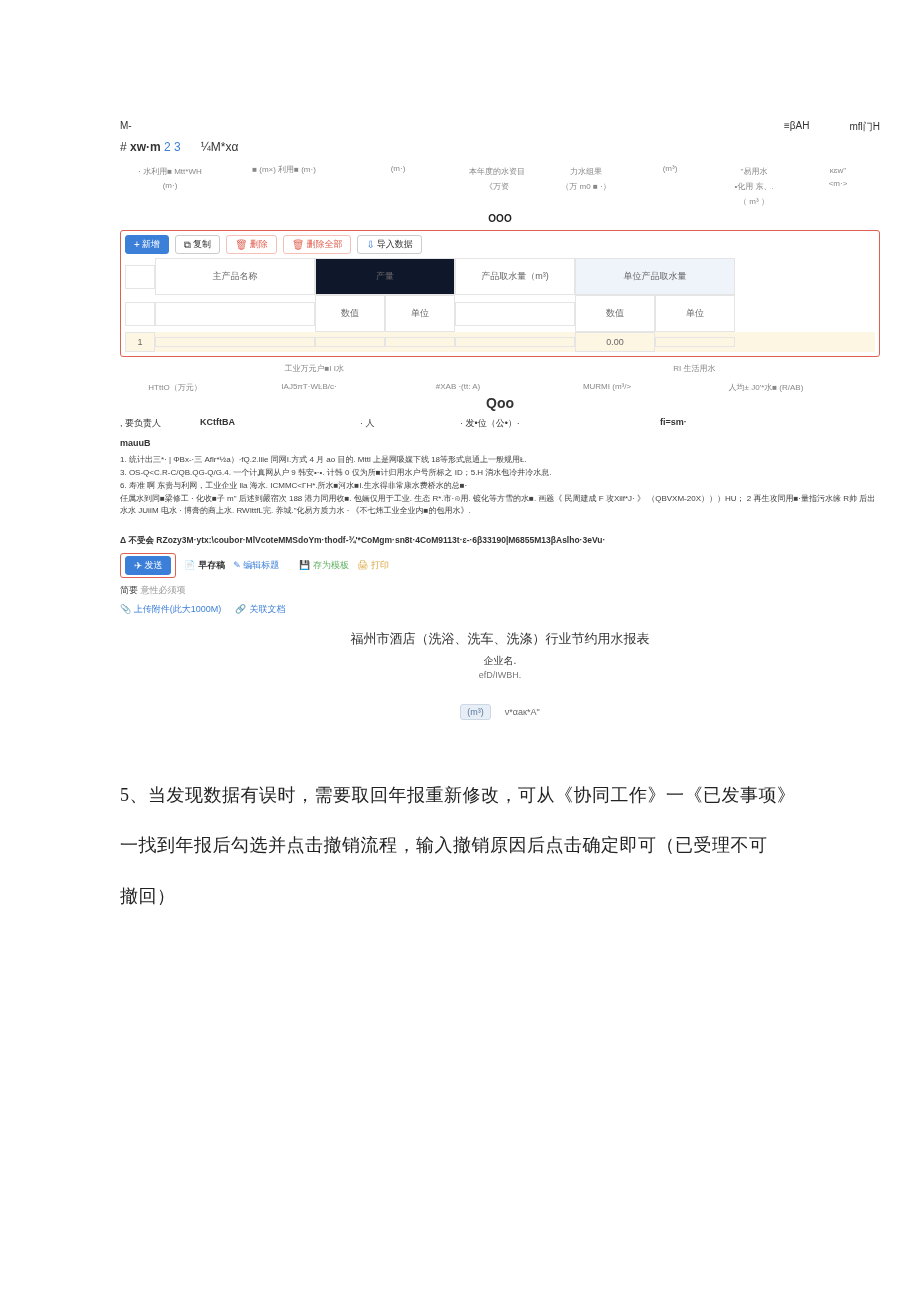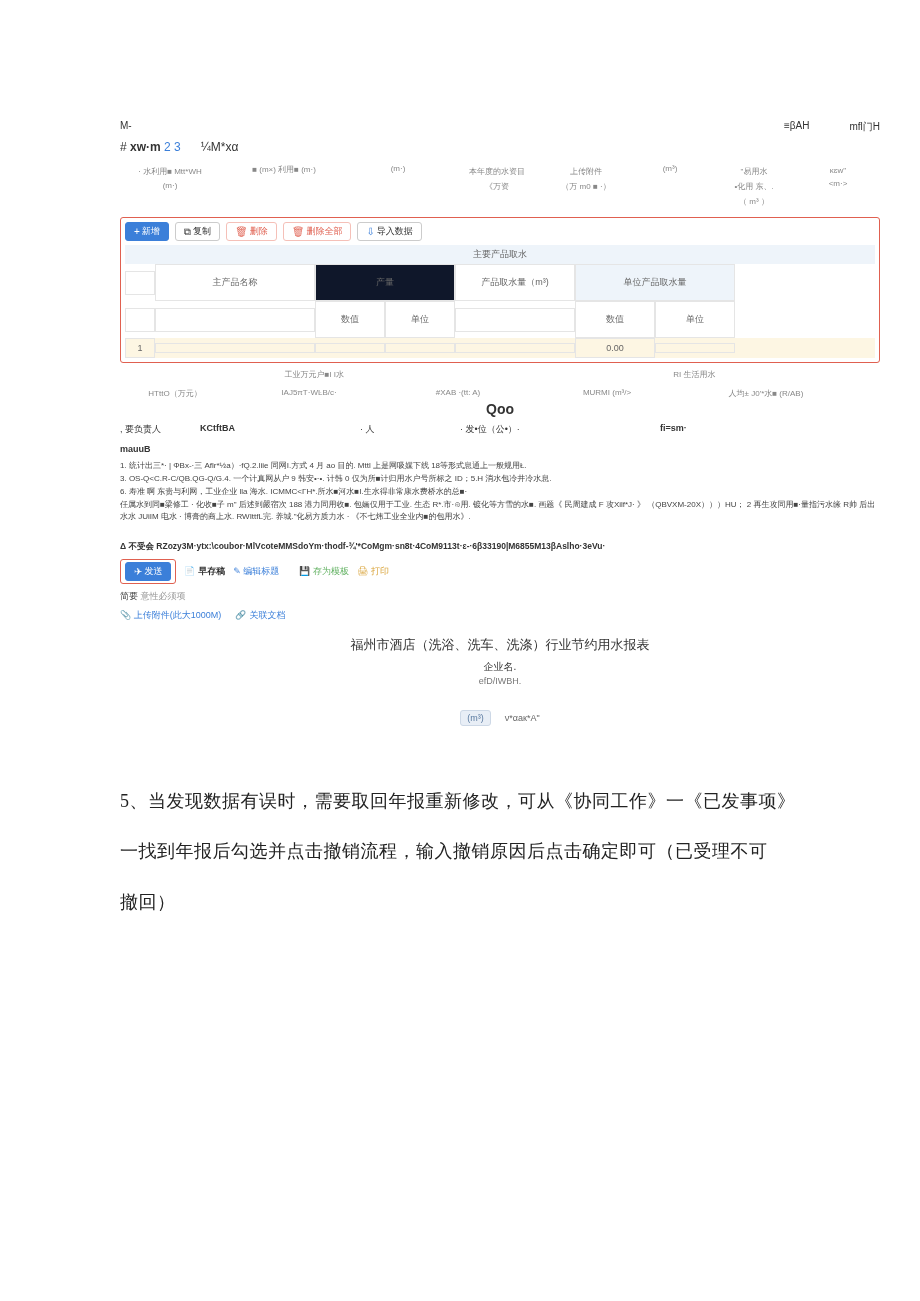--- a/index.html
+++ b/index.html
@@ -71,35 +71,36 @@
       <div>· 水利用■  Mtt*WH</div>
       <div>(m·)</div>
     </div>
     <div>■ (m×) 利用■ (m·)</div>
     <div>(m·)</div>
     <div>
       <div>本年度的水资目</div>
       <div>《万资</div>
     </div>
     <div>
-      <div>上传附件</div>
+      <div>力水组果</div>
       <div>（万 m0 ■ ·）</div>
     </div>
     <div>(m³)</div>
     <div>
       <div>"易用水</div>
       <div>•化用 东、.</div>
       <div>（ m³ ）</div>
     </div>
     <div>
       <div>ĸɛw"</div>
       <div>&lt;m·&gt;</div>
     </div>
   </div>
 
+  <div class="ooo">OOO</div>
 
   <div class="red-border">
     <div class="toolbar">
       <span class="btn btn-primary">
         <span class="icon">+</span>
         <span>新增</span>
       </span>
       <span class="btn">
         <span class="icon">⧉</span>
         <span>复制</span>
@@ -111,21 +112,20 @@
       <span class="btn btn-del">
         <span class="icon">🗑</span>
         <span>删除全部</span>
       </span>
       <span class="btn">
         <span class="icon" style="color:#3b7fd9;">⇩</span>
         <span>导入数据</span>
       </span>
     </div>
 
-    <div class="table-sec-header">主要产品取水</div>
     <div class="table-row">
       <div></div>
       <div>主产品名称</div>
       <div style="grid-column: span 2; background:#0f172a;">产量</div>
       <div>产品取水量（m³)</div>
       <div style="grid-column: span 2; background:#eef4fa;">单位产品取水量</div>
     </div>
     <div class="table-row">
       <div></div>
       <div></div>

